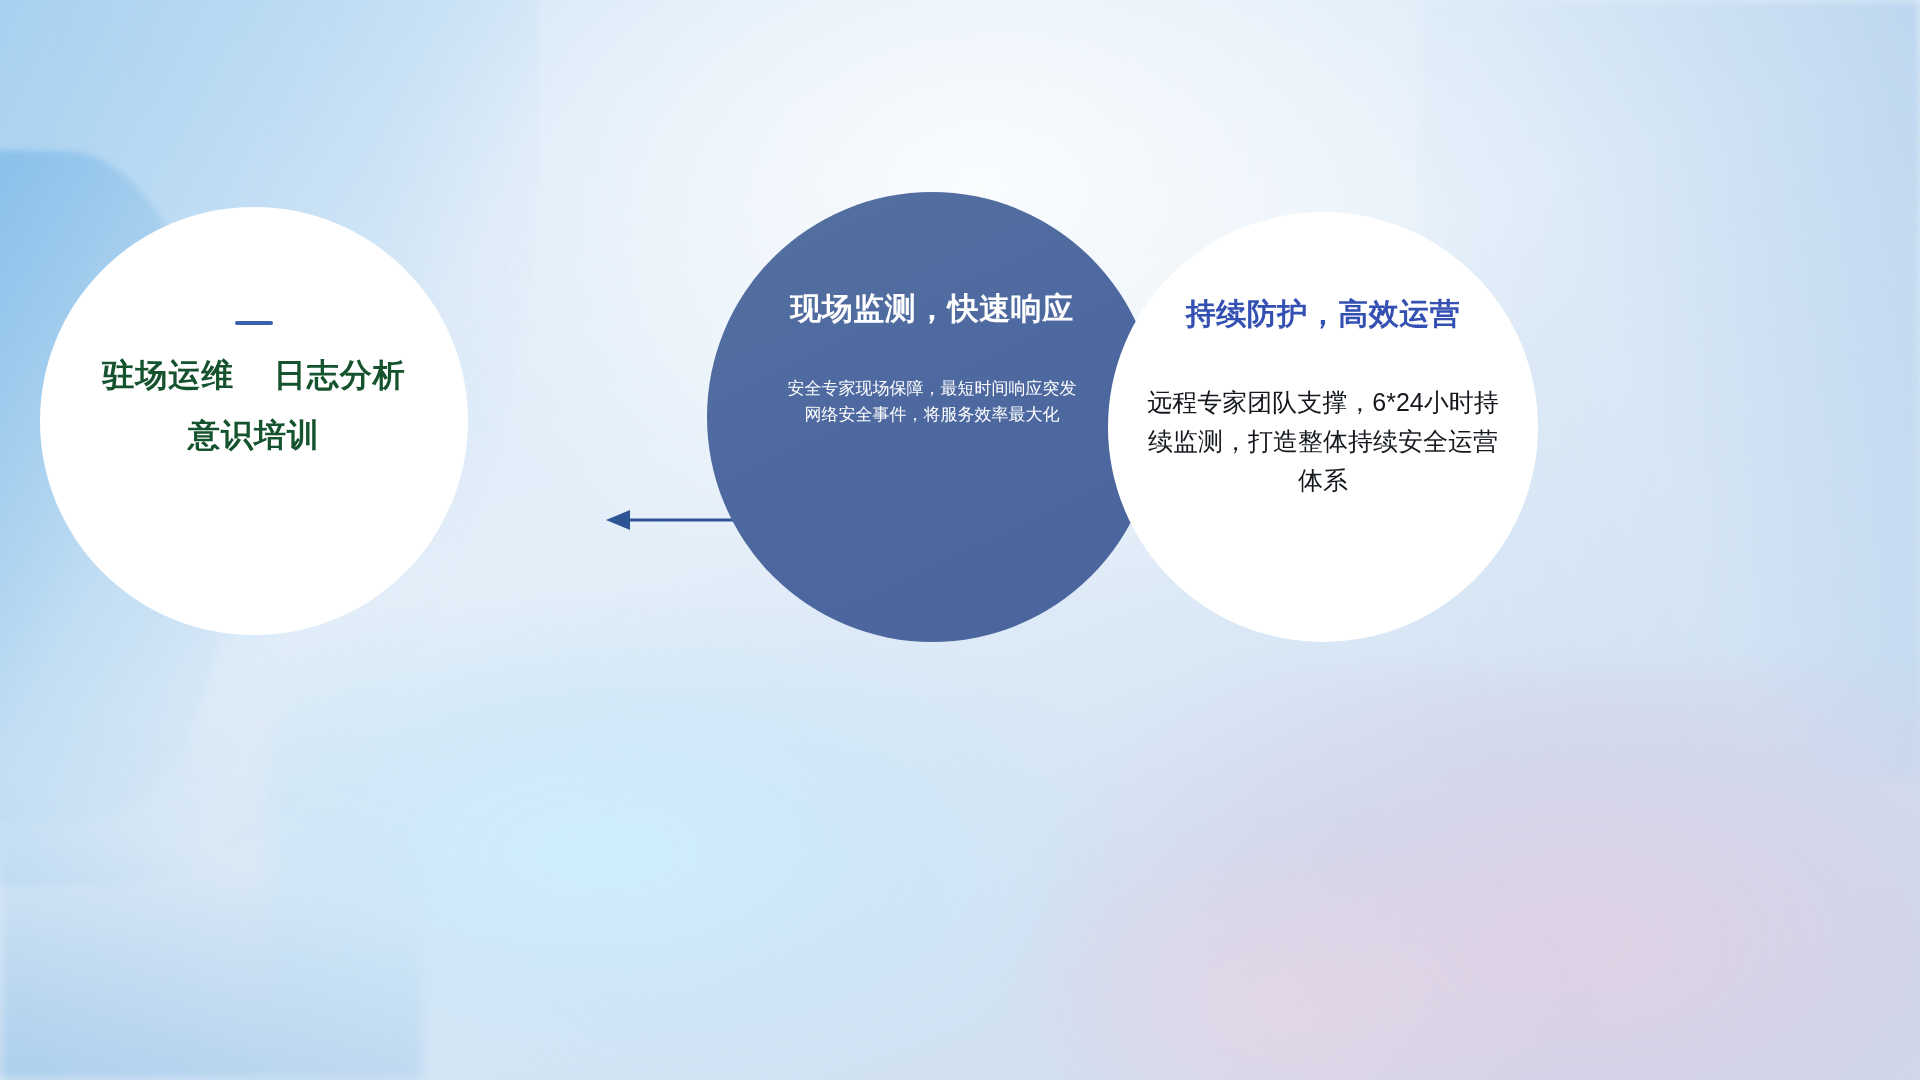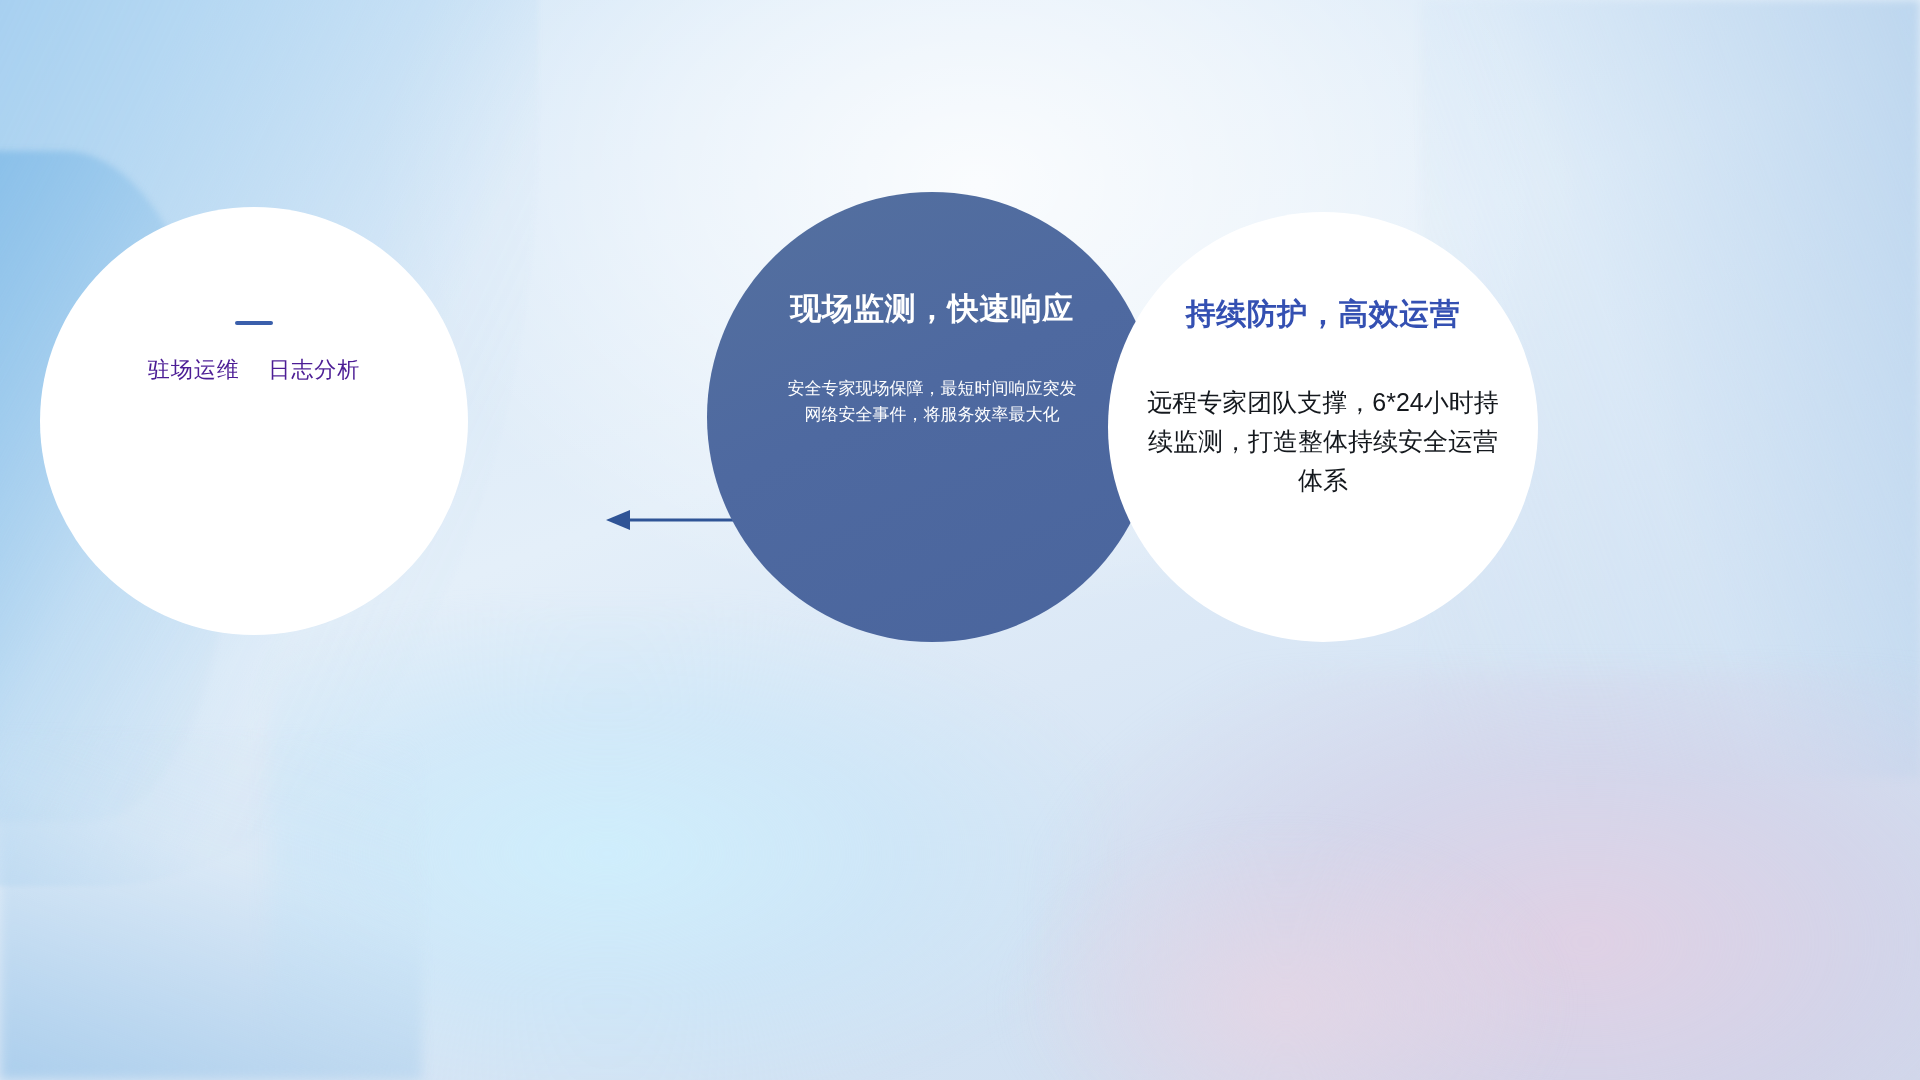--- a/index.html
+++ b/index.html
@@ -77,21 +77,21 @@
     left:40px; top:207px; width:428px; height:428px;
     background:#ffffff; z-index:3;
     justify-content:flex-start;
   }
   #circle-left .dash {
     width:38px; height:4px; background:#3a5fab; border-radius:2px;
     margin-top:114px;
   }
   .left-lines { margin-top:34px; }
   .left-line {
-    font-size:22px; font-weight:normal; color:#4c1d95;
+    font-size:32px; font-weight:bold; color:#14532d;
     letter-spacing:1px; line-height:1.0; margin-bottom:28px;
     white-space:pre;
   }
   .left-line.last { margin-bottom:0; margin-top:12px; }
 
   #circle-mid {
     left:707px; top:192px; width:450px; height:450px;
     background:linear-gradient(155deg,#54709f 0%, #4e69a0 45%, #4a659d 100%);
     z-index:4;
     justify-content:flex-start;
@@ -140,20 +140,21 @@
 
 <svg id="arrow" width="300" height="40" viewBox="0 0 300 40">
   <line x1="296" y1="20" x2="24" y2="20" stroke="#2f5496" stroke-width="3"></line>
   <path d="M 6 20 L 30 10 L 30 30 Z" fill="#2f5496"></path>
 </svg>
 
 <div class="circle" id="circle-left">
   <div class="dash"></div>
   <div class="left-lines">
     <div class="left-line">驻场运维    日志分析</div>
+    <div class="left-line last">意识培训</div>
   </div>
 </div>
 
 <div class="circle" id="circle-mid">
   <div class="mid-title">现场监测，快速响应</div>
   <div class="mid-body">安全专家现场保障，最短时间响应突发网络安全事件，将服务效率最大化</div>
 </div>
 
 <div class="circle" id="circle-right">
   <div class="right-title">持续防护，高效运营</div>

